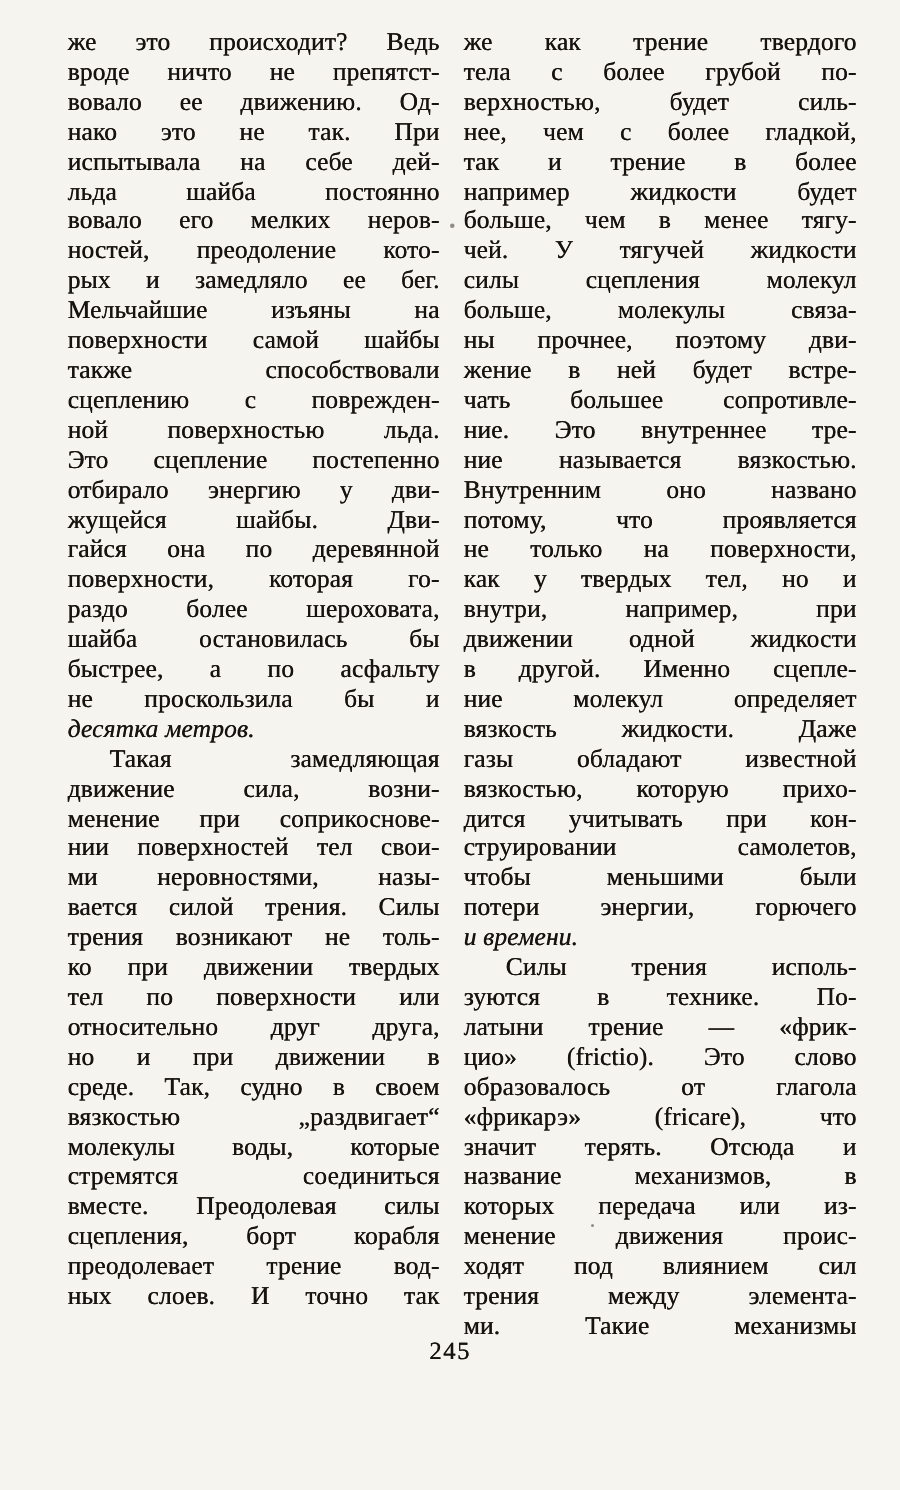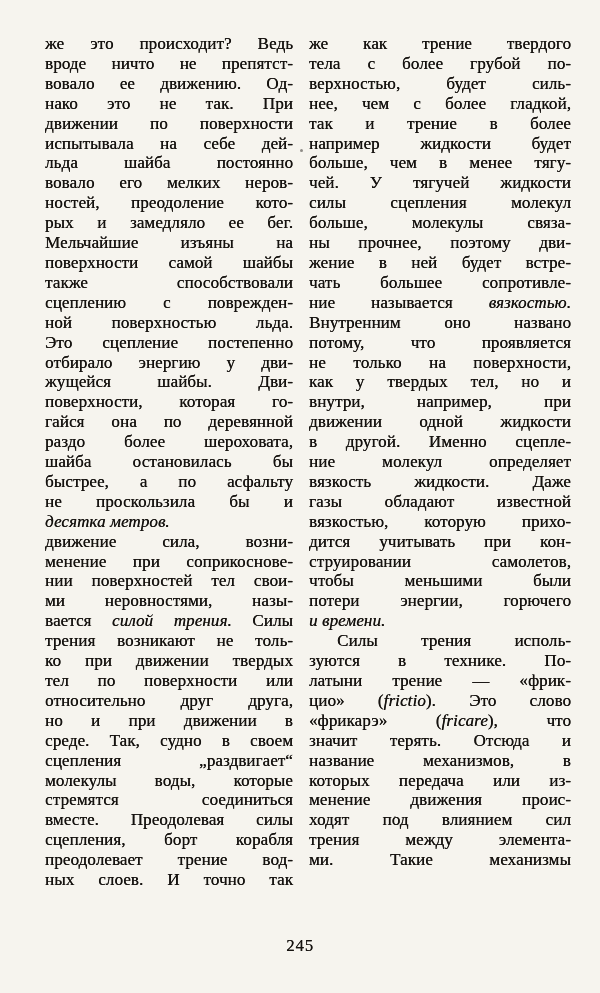--- a/index.html
+++ b/index.html
@@ -13,21 +13,21 @@
     font-family: "Liberation Serif", "DejaVu Serif", serif;
   }
   .page {
     position: relative;
     width: 600px;
     height: 993px;
   }
   .columns {
     position: absolute;
     left: 45px;
-    top: 34px;
+    top: 18px;
     display: flex;
   }
   .column {
     font-size: 17px;
     line-height: 19.9px;
     letter-spacing: 0.1px;
     text-shadow: 0.25px 0 0 currentColor; 
   }
   .column.left  { width: 248px; margin-right: 16px; }
   .column.right { width: 262px; }
@@ -37,26 +37,25 @@
     white-space: normal;
   }
   .line.end {
     text-align-last: left;
     font-style: italic;
   }
   .line.indent {
     text-indent: 28px;
   }
   .it {
-    font-style: italic;
   }
   .page-number {
     position: absolute;
     left: 0;
-    top: 936px;
+    top: 891px;
     width: 600px;
     text-align: center;
     font-size: 16.5px;
     letter-spacing: 1px;
     text-shadow: 0.25px 0 0 currentColor;
   }
   .speck {
     position: absolute;
     border-radius: 50%;
     background: #3a3733;
@@ -68,53 +67,53 @@
 </head>
 <body style="background: rgb(246, 244, 238); color: rgb(22, 19, 16);">
 
 <div class="page">
   <div class="columns">
     <div class="column left">
         <div class="line"><span class="">же это происходит? Ведь</span></div>
         <div class="line"><span class="">вроде ничто не препятст-</span></div>
         <div class="line"><span class="">вовало ее движению. Од-</span></div>
         <div class="line"><span class="">нако это не так. При</span></div>
-        <div class="line"><span class="">движении по поверхности</span></div>
         <div class="line"><span class="">испытывала на себе дей-</span></div>
         <div class="line"><span class="">льда шайба постоянно</span></div>
         <div class="line"><span class="">вовало его мелких неров-</span></div>
         <div class="line"><span class="">ностей, преодоление кото-</span></div>
         <div class="line"><span class="">рых и замедляло ее бег.</span></div>
         <div class="line"><span class="">Мельчайшие изъяны на</span></div>
         <div class="line"><span class="">поверхности самой шайбы</span></div>
         <div class="line"><span class="">также способствовали</span></div>
         <div class="line"><span class="">сцеплению с поврежден-</span></div>
         <div class="line"><span class="">ной поверхностью льда.</span></div>
         <div class="line"><span class="">Это сцепление постепенно</span></div>
         <div class="line"><span class="">отбирало энергию у дви-</span></div>
         <div class="line"><span class="">жущейся шайбы. Дви-</span></div>
+        <div class="line"><span class="">гайся она по деревянной</span></div>
         <div class="line"><span class="">поверхности, которая го-</span></div>
-        <div class="line"><span class="">гайся она по деревянной</span></div>
         <div class="line"><span class="">раздо более шероховата,</span></div>
         <div class="line"><span class="">шайба остановилась бы</span></div>
         <div class="line"><span class="">быстрее, а по асфальту</span></div>
         <div class="line"><span class="">не проскользила бы и</span></div>
         <div class="line end"><span class="">десятка метров.</span></div>
+        <div class="line indent"><span class="">Такая замедляющая</span></div>
         <div class="line"><span class="">движение сила, возни-</span></div>
         <div class="line"><span class="">менение при соприкоснове-</span></div>
         <div class="line"><span class="">нии поверхностей тел свои-</span></div>
         <div class="line"><span class="">ми неровностями, назы-</span></div>
         <div class="line"><span class="">вается </span><span class="it">силой трения.</span><span class=""> Силы</span></div>
         <div class="line"><span class="">трения возникают не толь-</span></div>
         <div class="line"><span class="">ко при движении твердых</span></div>
         <div class="line"><span class="">тел по поверхности или</span></div>
         <div class="line"><span class="">относительно друг друга,</span></div>
         <div class="line"><span class="">но и при движении в</span></div>
         <div class="line"><span class="">среде. Так, судно в своем</span></div>
-        <div class="line"><span class="">сцепления „раздвигает“</span></div>
+        <div class="line"><span class="">вязкостью „раздвигает“</span></div>
         <div class="line"><span class="">молекулы воды, которые</span></div>
         <div class="line"><span class="">стремятся соединиться</span></div>
         <div class="line"><span class="">вместе. Преодолевая силы</span></div>
         <div class="line"><span class="">сцепления, борт корабля</span></div>
         <div class="line"><span class="">преодолевает трение вод-</span></div>
         <div class="line"><span class="">ных слоев. И точно так</span></div>
       </div>
     <div class="column right">
         <div class="line"><span class="">же как трение твердого</span></div>
         <div class="line"><span class="">тела с более грубой по-</span></div>
@@ -122,20 +121,21 @@
         <div class="line"><span class="">нее, чем с более гладкой,</span></div>
         <div class="line"><span class="">так и трение в более</span></div>
         <div class="line"><span class="">например жидкости будет</span></div>
         <div class="line"><span class="">больше, чем в менее тягу-</span></div>
         <div class="line"><span class="">чей. У тягучей жидкости</span></div>
         <div class="line"><span class="">силы сцепления молекул</span></div>
         <div class="line"><span class="">больше, молекулы связа-</span></div>
         <div class="line"><span class="">ны прочнее, поэтому дви-</span></div>
         <div class="line"><span class="">жение в ней будет встре-</span></div>
         <div class="line"><span class="">чать большее сопротивле-</span></div>
+        <div class="line"><span class="">ние. Это внутреннее тре-</span></div>
         <div class="line"><span class="">ние называется </span><span class="it">вязкостью.</span></div>
         <div class="line"><span class="">Внутренним оно названо</span></div>
         <div class="line"><span class="">потому, что проявляется</span></div>
         <div class="line"><span class="">не только на поверхности,</span></div>
         <div class="line"><span class="">как у твердых тел, но и</span></div>
         <div class="line"><span class="">внутри, например, при</span></div>
         <div class="line"><span class="">движении одной жидкости</span></div>
         <div class="line"><span class="">в другой. Именно сцепле-</span></div>
         <div class="line"><span class="">ние молекул определяет</span></div>
         <div class="line"><span class="">вязкость жидкости. Даже</span></div>
@@ -143,20 +143,21 @@
         <div class="line"><span class="">вязкостью, которую прихо-</span></div>
         <div class="line"><span class="">дится учитывать при кон-</span></div>
         <div class="line"><span class="">струировании самолетов,</span></div>
         <div class="line"><span class="">чтобы меньшими были</span></div>
         <div class="line"><span class="">потери энергии, горючего</span></div>
         <div class="line end"><span class="">и времени.</span></div>
         <div class="line indent"><span class="">Силы трения исполь-</span></div>
         <div class="line"><span class="">зуются в технике. По-</span></div>
         <div class="line"><span class="">латыни трение — «фрик-</span></div>
         <div class="line"><span class="">цио» (</span><span class="it">frictio</span><span class="">). Это слово</span></div>
+        <div class="line"><span class="">образовалось от глагола</span></div>
         <div class="line"><span class="">«фрикарэ» (</span><span class="it">fricare</span><span class="">), что</span></div>
         <div class="line"><span class="">значит терять. Отсюда и</span></div>
         <div class="line"><span class="">название механизмов, в</span></div>
         <div class="line"><span class="">которых передача или из-</span></div>
         <div class="line"><span class="">менение движения проис-</span></div>
         <div class="line"><span class="">ходят под влиянием сил</span></div>
         <div class="line"><span class="">трения между элемента-</span></div>
         <div class="line"><span class="">ми. Такие механизмы</span></div>
       </div>
   </div>

